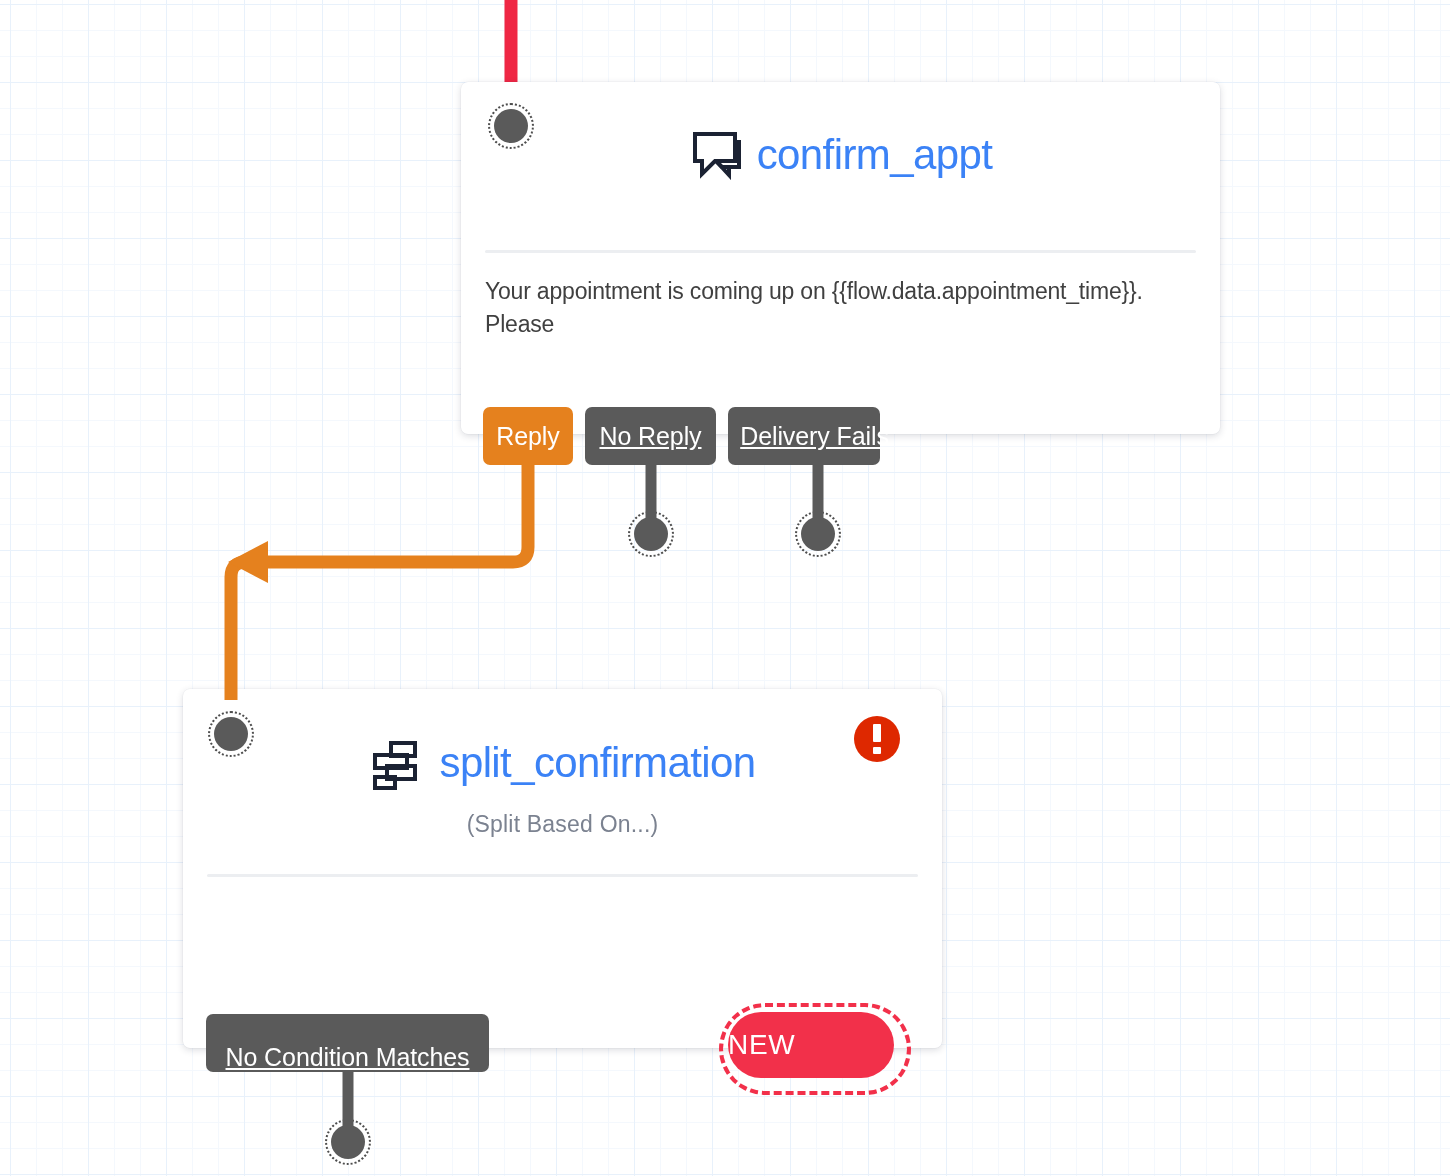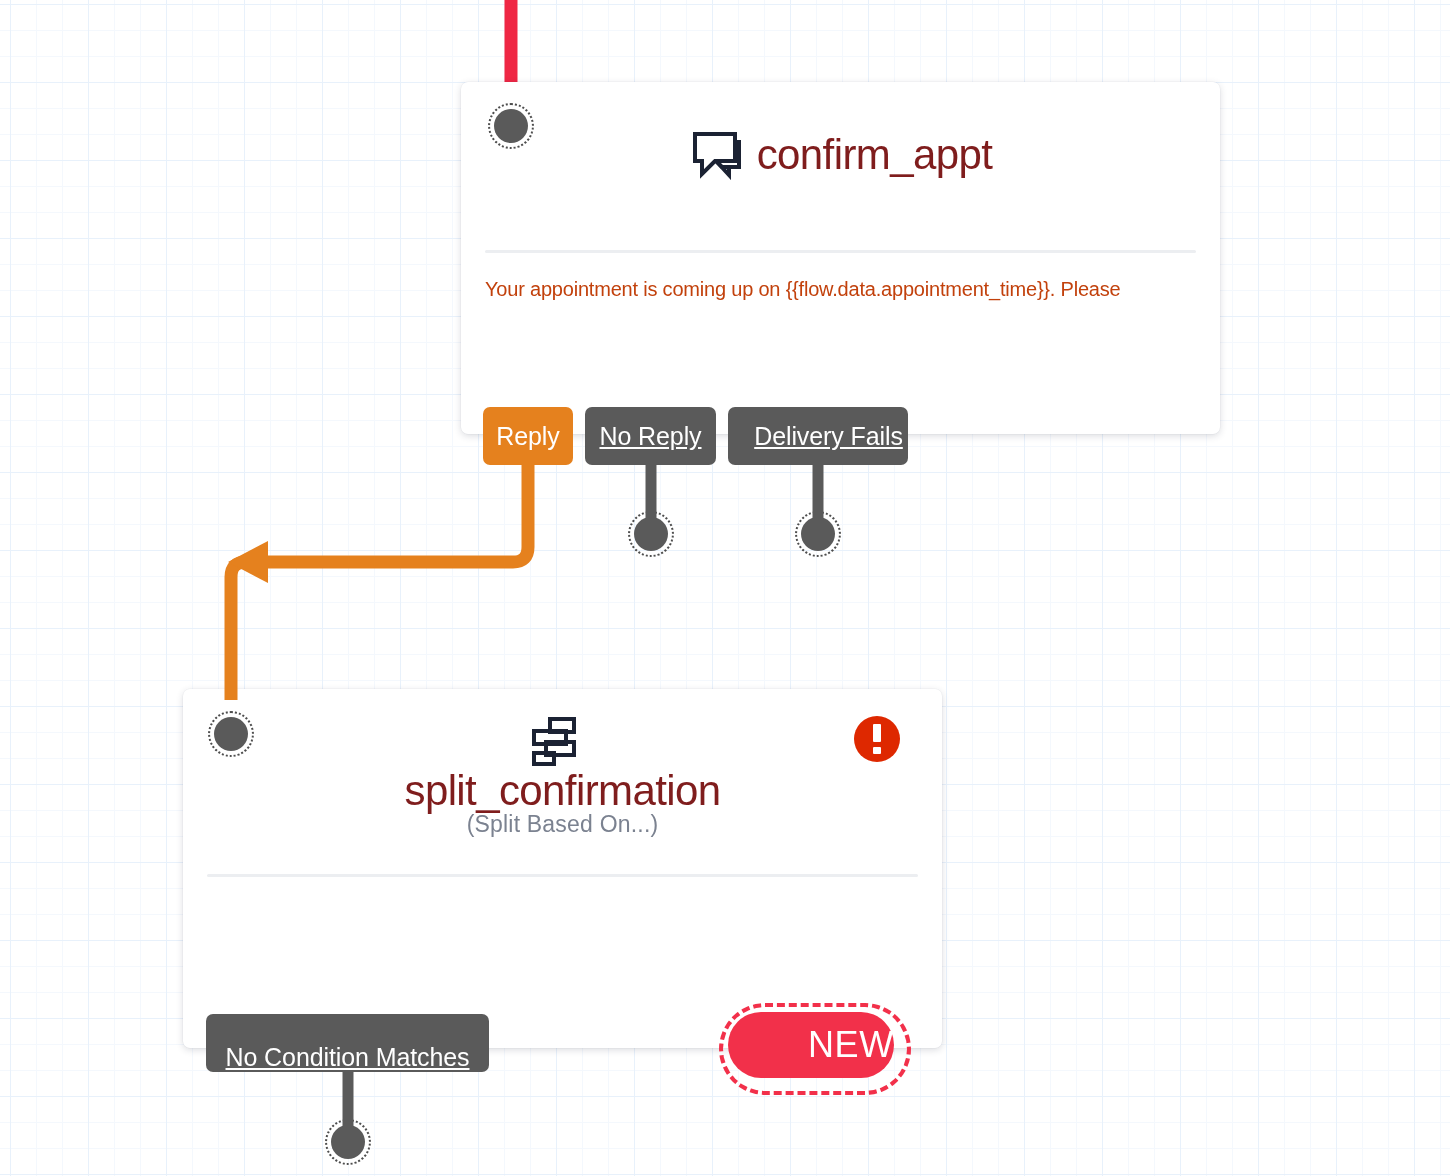--- a/index.html
+++ b/index.html
@@ -46,21 +46,21 @@
   }
   .card-header {
     display: flex;
     align-items: center;
     justify-content: center;
     position: relative;
   }
   .node-title {
     font-size: 42px;
     letter-spacing: -0.6px;
-    color: #7f1d1d;
+    color: #3b82f6;
     font-weight: 400;
     white-space: nowrap;
   }
   .node-icon {
     display: inline-flex;
     align-items: center;
     justify-content: center;
     margin-right: 12px;
   }
   .node-subtitle {
@@ -68,23 +68,23 @@
     font-size: 23px;
     color: #7b8290;
     letter-spacing: 0.2px;
   }
   .card-divider {
     height: 3px;
     background: #eceef1;
     border-radius: 2px;
   }
   .card-body {
-    font-size: 20px;
+    font-size: 23px;
     line-height: 1.44;
-    color: #c2410c;
+    color: #404040;
     letter-spacing: -0.2px;
     overflow: hidden;
   }
 
   
   .pill {
     position: absolute;
     display: flex;
     align-items: center;
     justify-content: center;
@@ -150,24 +150,24 @@
     width: 8px; height: 7px;
     background: #ffffff;
     border-radius: 1px;
   }
 
   
   .new-pill {
     position: absolute;
     display: flex;
     align-items: center;
-    justify-content: flex-end;
+    justify-content: flex-start;
     background: #f2304a;
     color: #ffffff;
-    font-size: 36px;
+    font-size: 28px;
     letter-spacing: 0.7px;
     border-radius: 40px;
     z-index: 45;
   }
   .new-pill-outline {
     position: absolute;
     border: 4px dashed #f2304a;
     border-radius: 48px;
     z-index: 44;
   }
@@ -200,26 +200,26 @@
     <div class="card-divider" style="margin:36px 24px 0 24px;"></div>
     <div class="card-body" style="margin:22px 24px 0 24px; height:100px;">Your appointment is coming up on {{flow.data.appointment_time}}. Please</div>
   </div>
 
   <div class="pill orange" style="left:483px; top:407px; width:90px;">
     <span>Reply</span>
   </div>
   <div class="pill gray" style="left:585px; top:407px; width:131px;">
     <span>No Reply</span>
   </div>
-  <div class="pill gray" style="left:728px; top:407px; width:180px;padding-left:36px;">
+  <div class="pill gray" style="left:728px; top:407px; width:152px;padding-left:36px;">
     <span>Delivery Fails</span>
   </div>
 
   <div class="node-card" style="left:183px; top:689px; width:759px; height:359px;">
-    <div class="card-header" style="height:116px; padding-top:16px;flex-direction:column;">
+    <div class="card-header" style="height:116px; padding-top:16px;">
       <span class="node-icon" style="margin-right:14px;">
         <svg width="56" height="56" viewBox="0 0 56 56">
           <rect x="22" y="8" width="24" height="13" fill="none" stroke="#1b2233" stroke-width="4"></rect>
           <rect x="6" y="20" width="32" height="13" fill="none" stroke="#1b2233" stroke-width="4"></rect>
           <rect x="18" y="31" width="28" height="13" fill="none" stroke="#1b2233" stroke-width="4"></rect>
           <rect x="6" y="42" width="20" height="11" fill="none" stroke="#1b2233" stroke-width="4"></rect>
         </svg>
       </span>
       <span class="node-title">split_confirmation</span>
     </div>

